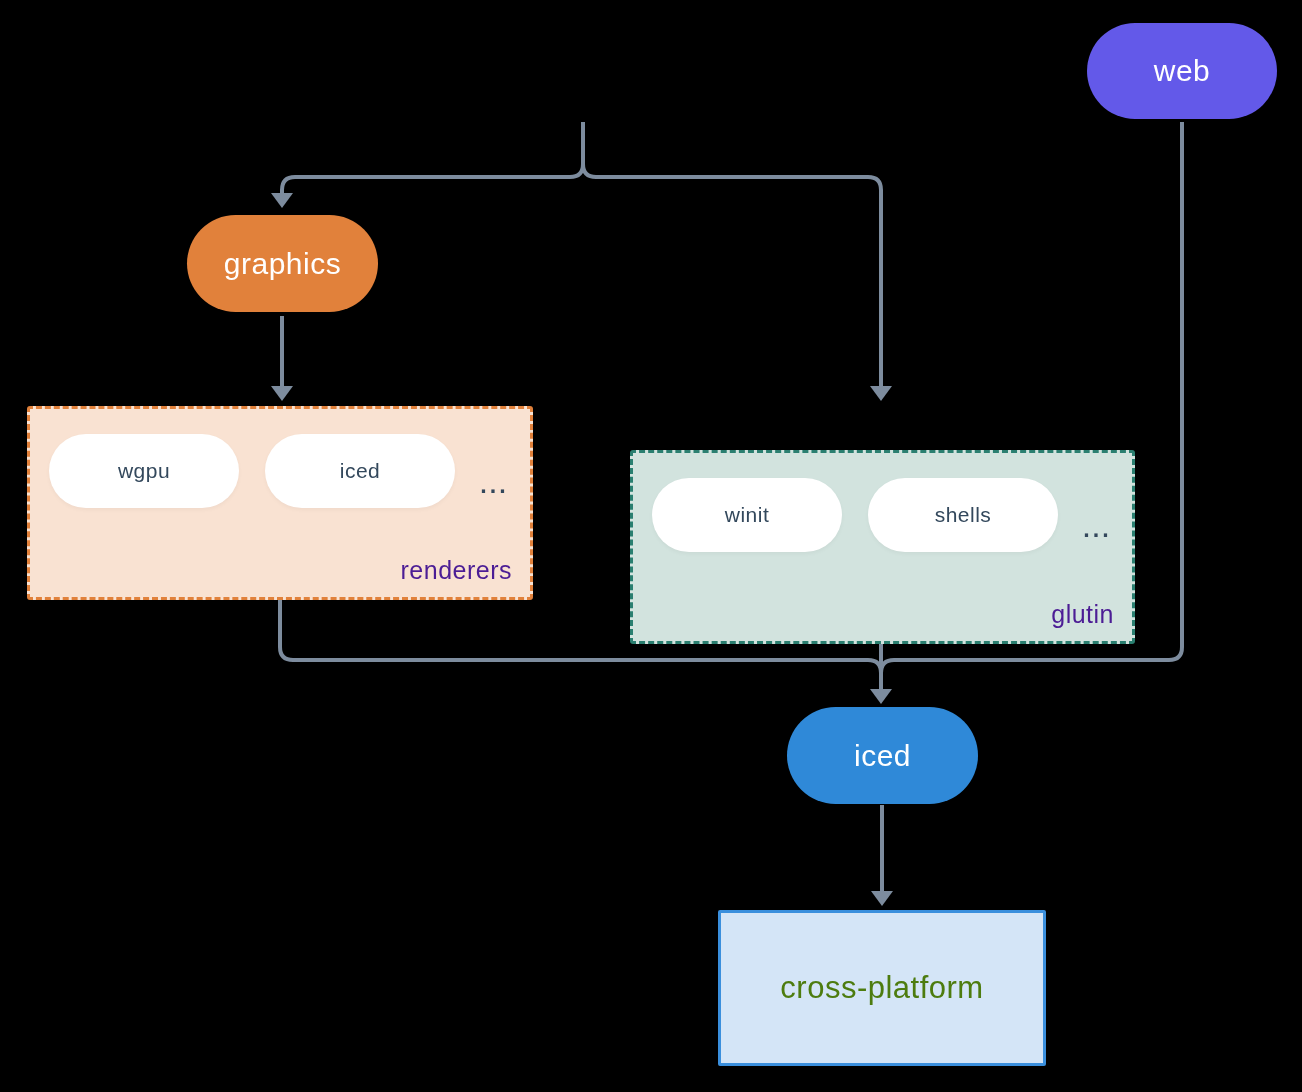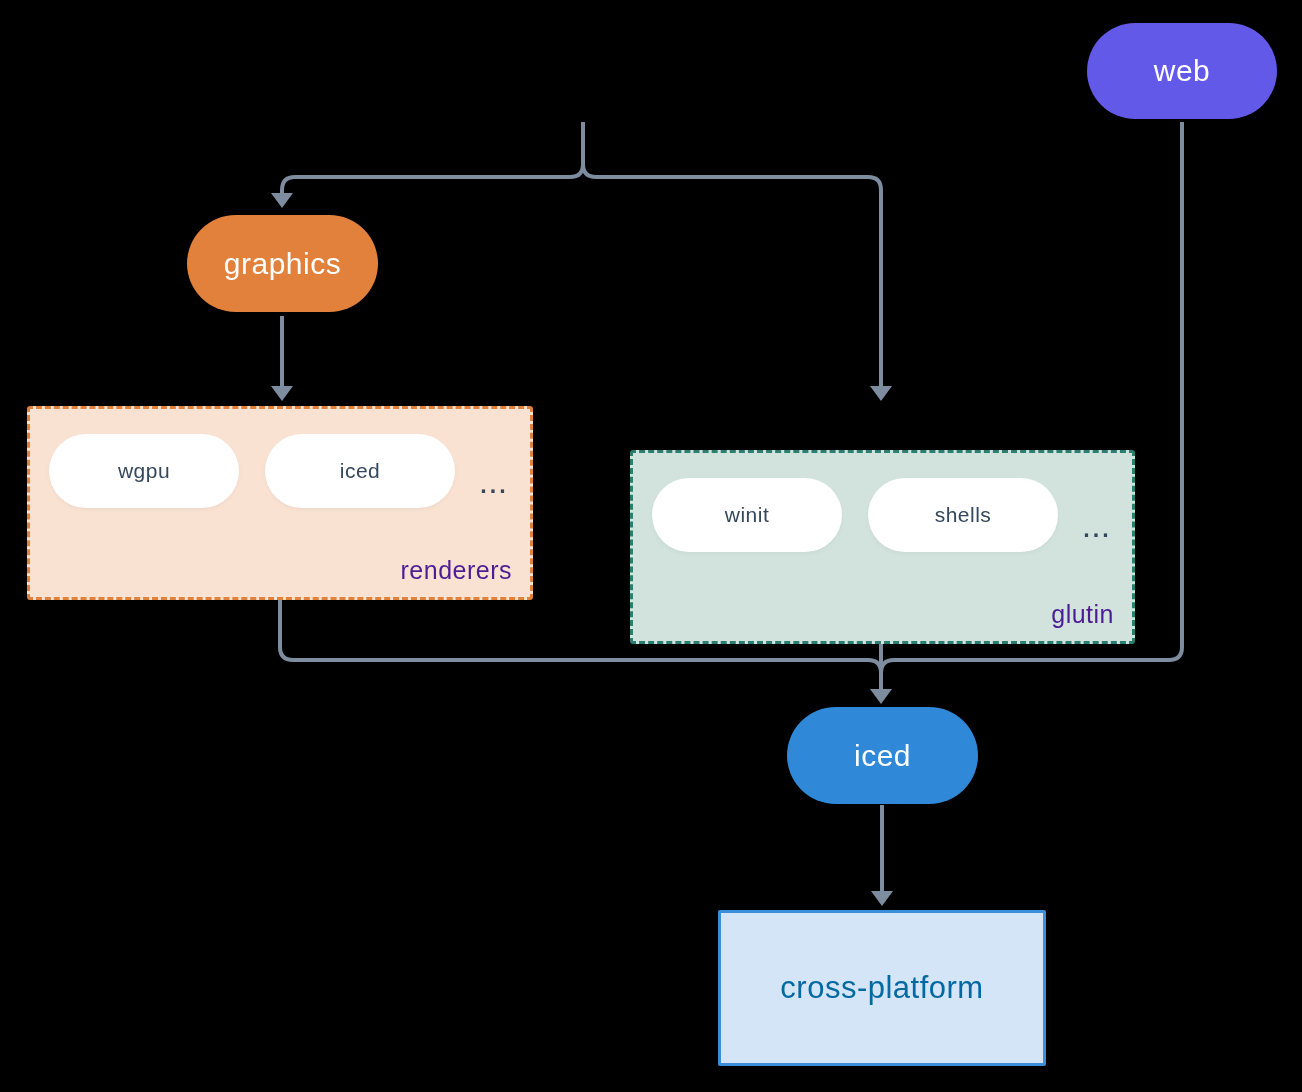--- a/index.html
+++ b/index.html
@@ -94,21 +94,21 @@
     background: #d4e5f7;
     border: 3px solid #3a8fdd;
     border-radius: 2px;
     display: flex;
     flex-direction: column;
     align-items: center;
     justify-content: center;
     font-size: 31px;
     line-height: 46px;
     letter-spacing: 0.5px;
-    color: #0369a1;
+    color: #4d7c0f;
   }
 </style>
 </head>
 <body>
 
 <div class="canvas">
 
   <svg class="connectors" width="1302" height="1092" viewBox="0 0 1302 1092" fill="none" stroke="#7d8c9e" stroke-width="4">
 
     <path d="M583,122 V164 Q583,177 570,177 H295 Q282,177 282,190 V193"></path>

